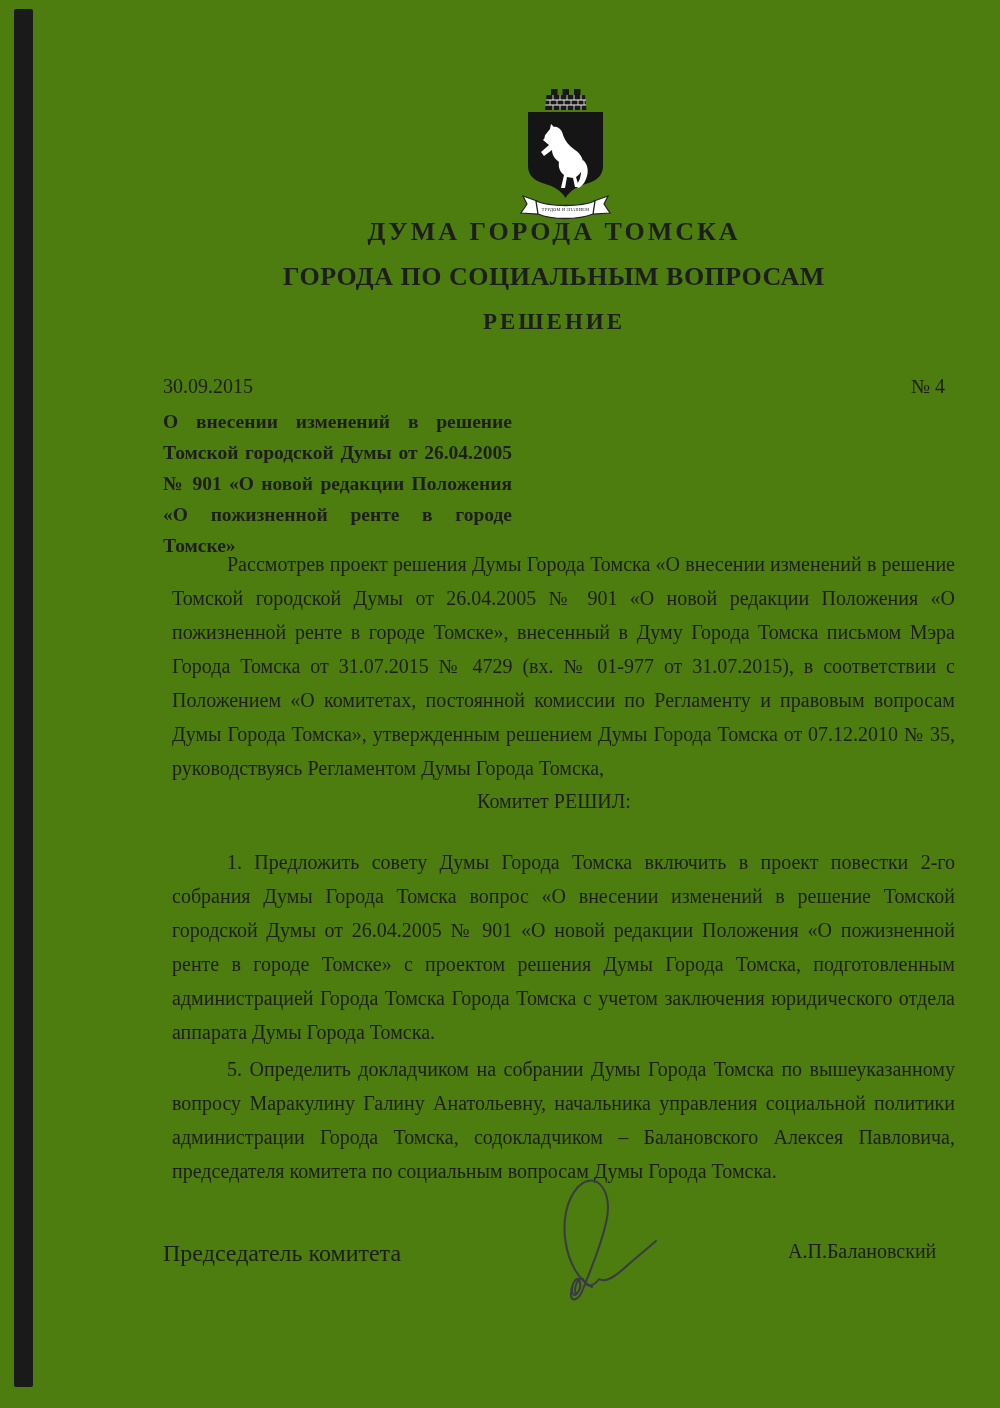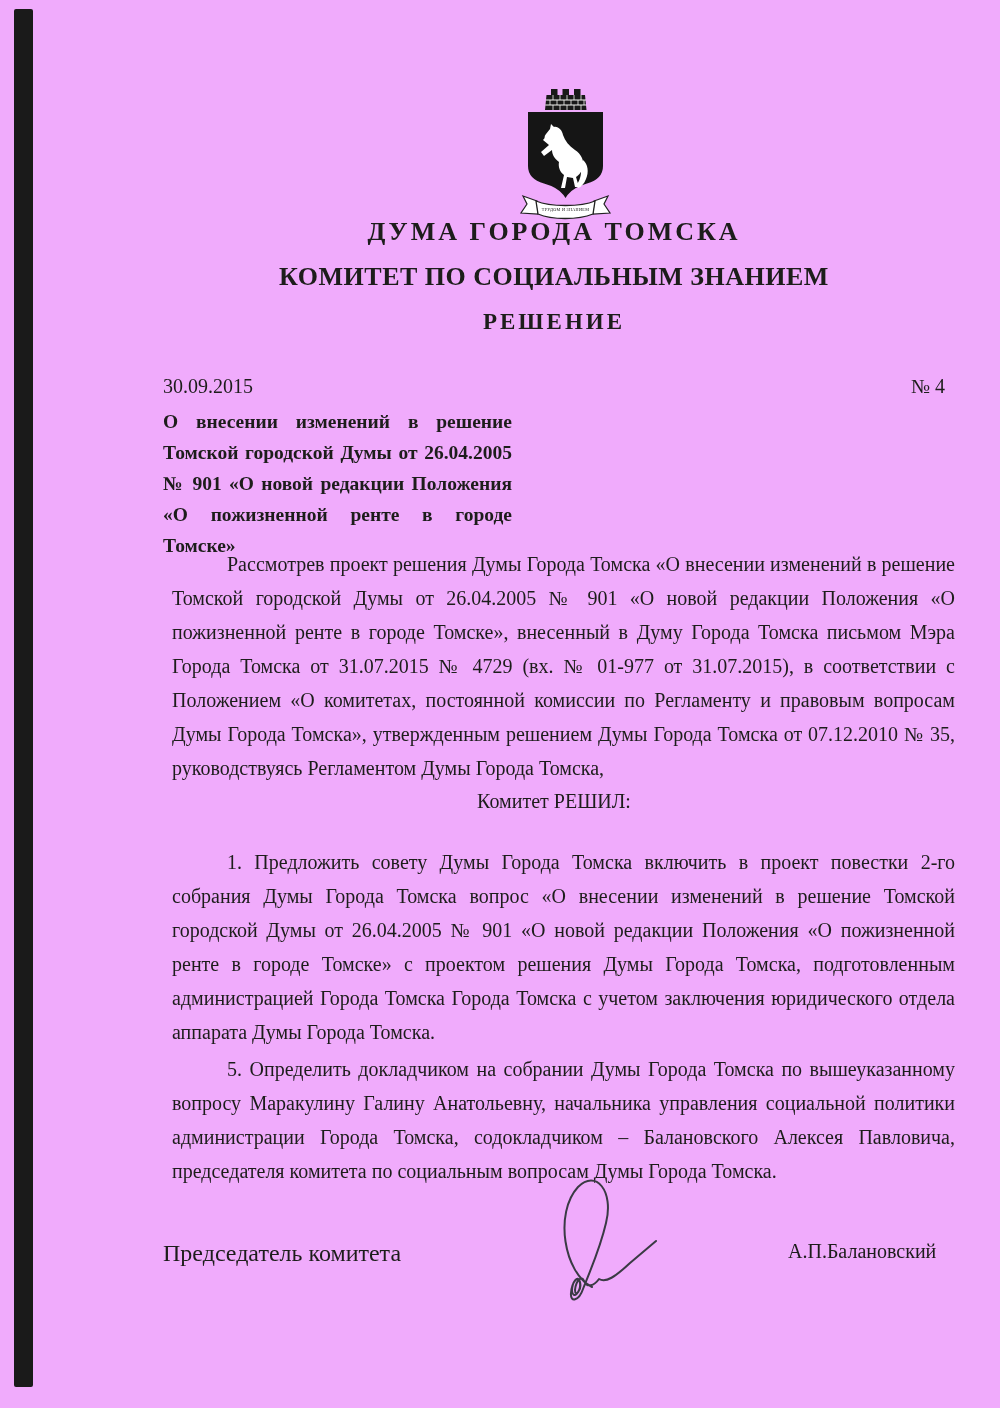--- a/index.html
+++ b/index.html
@@ -2,21 +2,21 @@
 <html><head>
 <meta charset="utf-8">
 <style>
   html,body{margin:0;padding:0;}
   body{
     width:1000px;height:1408px;
     background:#ffffff;
     font-family:"Liberation Serif","DejaVu Serif",serif;
     color:#1d1d1b;
   }
-  .page{position:relative;width:1000px;height:1408px;background:#f0abfc;overflow:hidden;}
+  .page{position:relative;width:1000px;height:1408px;background:#4d7c0f;overflow:hidden;}
   .edge-stripe{
     position:absolute;left:14px;top:9px;width:19px;height:1378px;
     background:#1a1a1a;border-radius:2px;
   }
   .crest{position:absolute;left:490px;top:84px;width:150px;height:140px;}
   .h-center{position:absolute;left:163px;width:782px;text-align:center;font-weight:bold;white-space:nowrap;}
   .org{top:217px;font-size:26px;letter-spacing:3px;}
   .committee{top:262px;font-size:26px;letter-spacing:0.5px;}
   .doctype{top:309px;font-size:23px;letter-spacing:3px;}
   .meta-row{
@@ -63,21 +63,21 @@
 
     <g>
       <path d="M47,117 L33,112 L37,120 L31,129 L48,130 Z" fill="#ffffff" stroke="#222" stroke-width="1.2"></path>
       <path d="M104,117 L118,112 L114,120 L120,129 L103,130 Z" fill="#ffffff" stroke="#222" stroke-width="1.2"></path>
       <path d="M46,117 C60,123 91,123 105,117 L103,130 C88,136 62,136 48,130 Z" fill="#ffffff" stroke="#222" stroke-width="1.3"></path>
       <text x="75.5" y="127" text-anchor="middle" font-size="4.2" letter-spacing="0.3" fill="#111">ТРУДОМ И ЗНАНИЕМ</text>
     </g>
   </svg>
 
   <div class="h-center org">ДУМА ГОРОДА ТОМСКА</div>
-  <div class="h-center committee">КОМИТЕТ ПО СОЦИАЛЬНЫМ ЗНАНИЕМ</div>
+  <div class="h-center committee">ГОРОДА ПО СОЦИАЛЬНЫМ ВОПРОСАМ</div>
   <div class="h-center doctype">РЕШЕНИЕ</div>
 
   <div class="meta-row">
     <span>30.09.2015</span>
     <span>№ 4</span>
   </div>
 
   <div class="subject">О внесении изменений в решение Томской городской Думы от 26.04.2005 № 901 «О новой редакции Положения «О пожизненной ренте в городе Томске»</div>
 
   <p class="bodytext p1">Рассмотрев проект решения Думы Города Томска «О внесении изменений в решение Томской городской Думы от 26.04.2005 № 901 «О новой редакции Положения «О пожизненной ренте в городе Томске», внесенный в Думу Города Томска письмом Мэра Города Томска от 31.07.2015 № 4729 (вх. № 01-977 от 31.07.2015), в соответствии с Положением «О комитетах, постоянной комиссии по Регламенту и правовым вопросам Думы Города Томска», утвержденным решением Думы Города Томска от 07.12.2010 № 35, руководствуясь Регламентом Думы Города Томска,</p>

